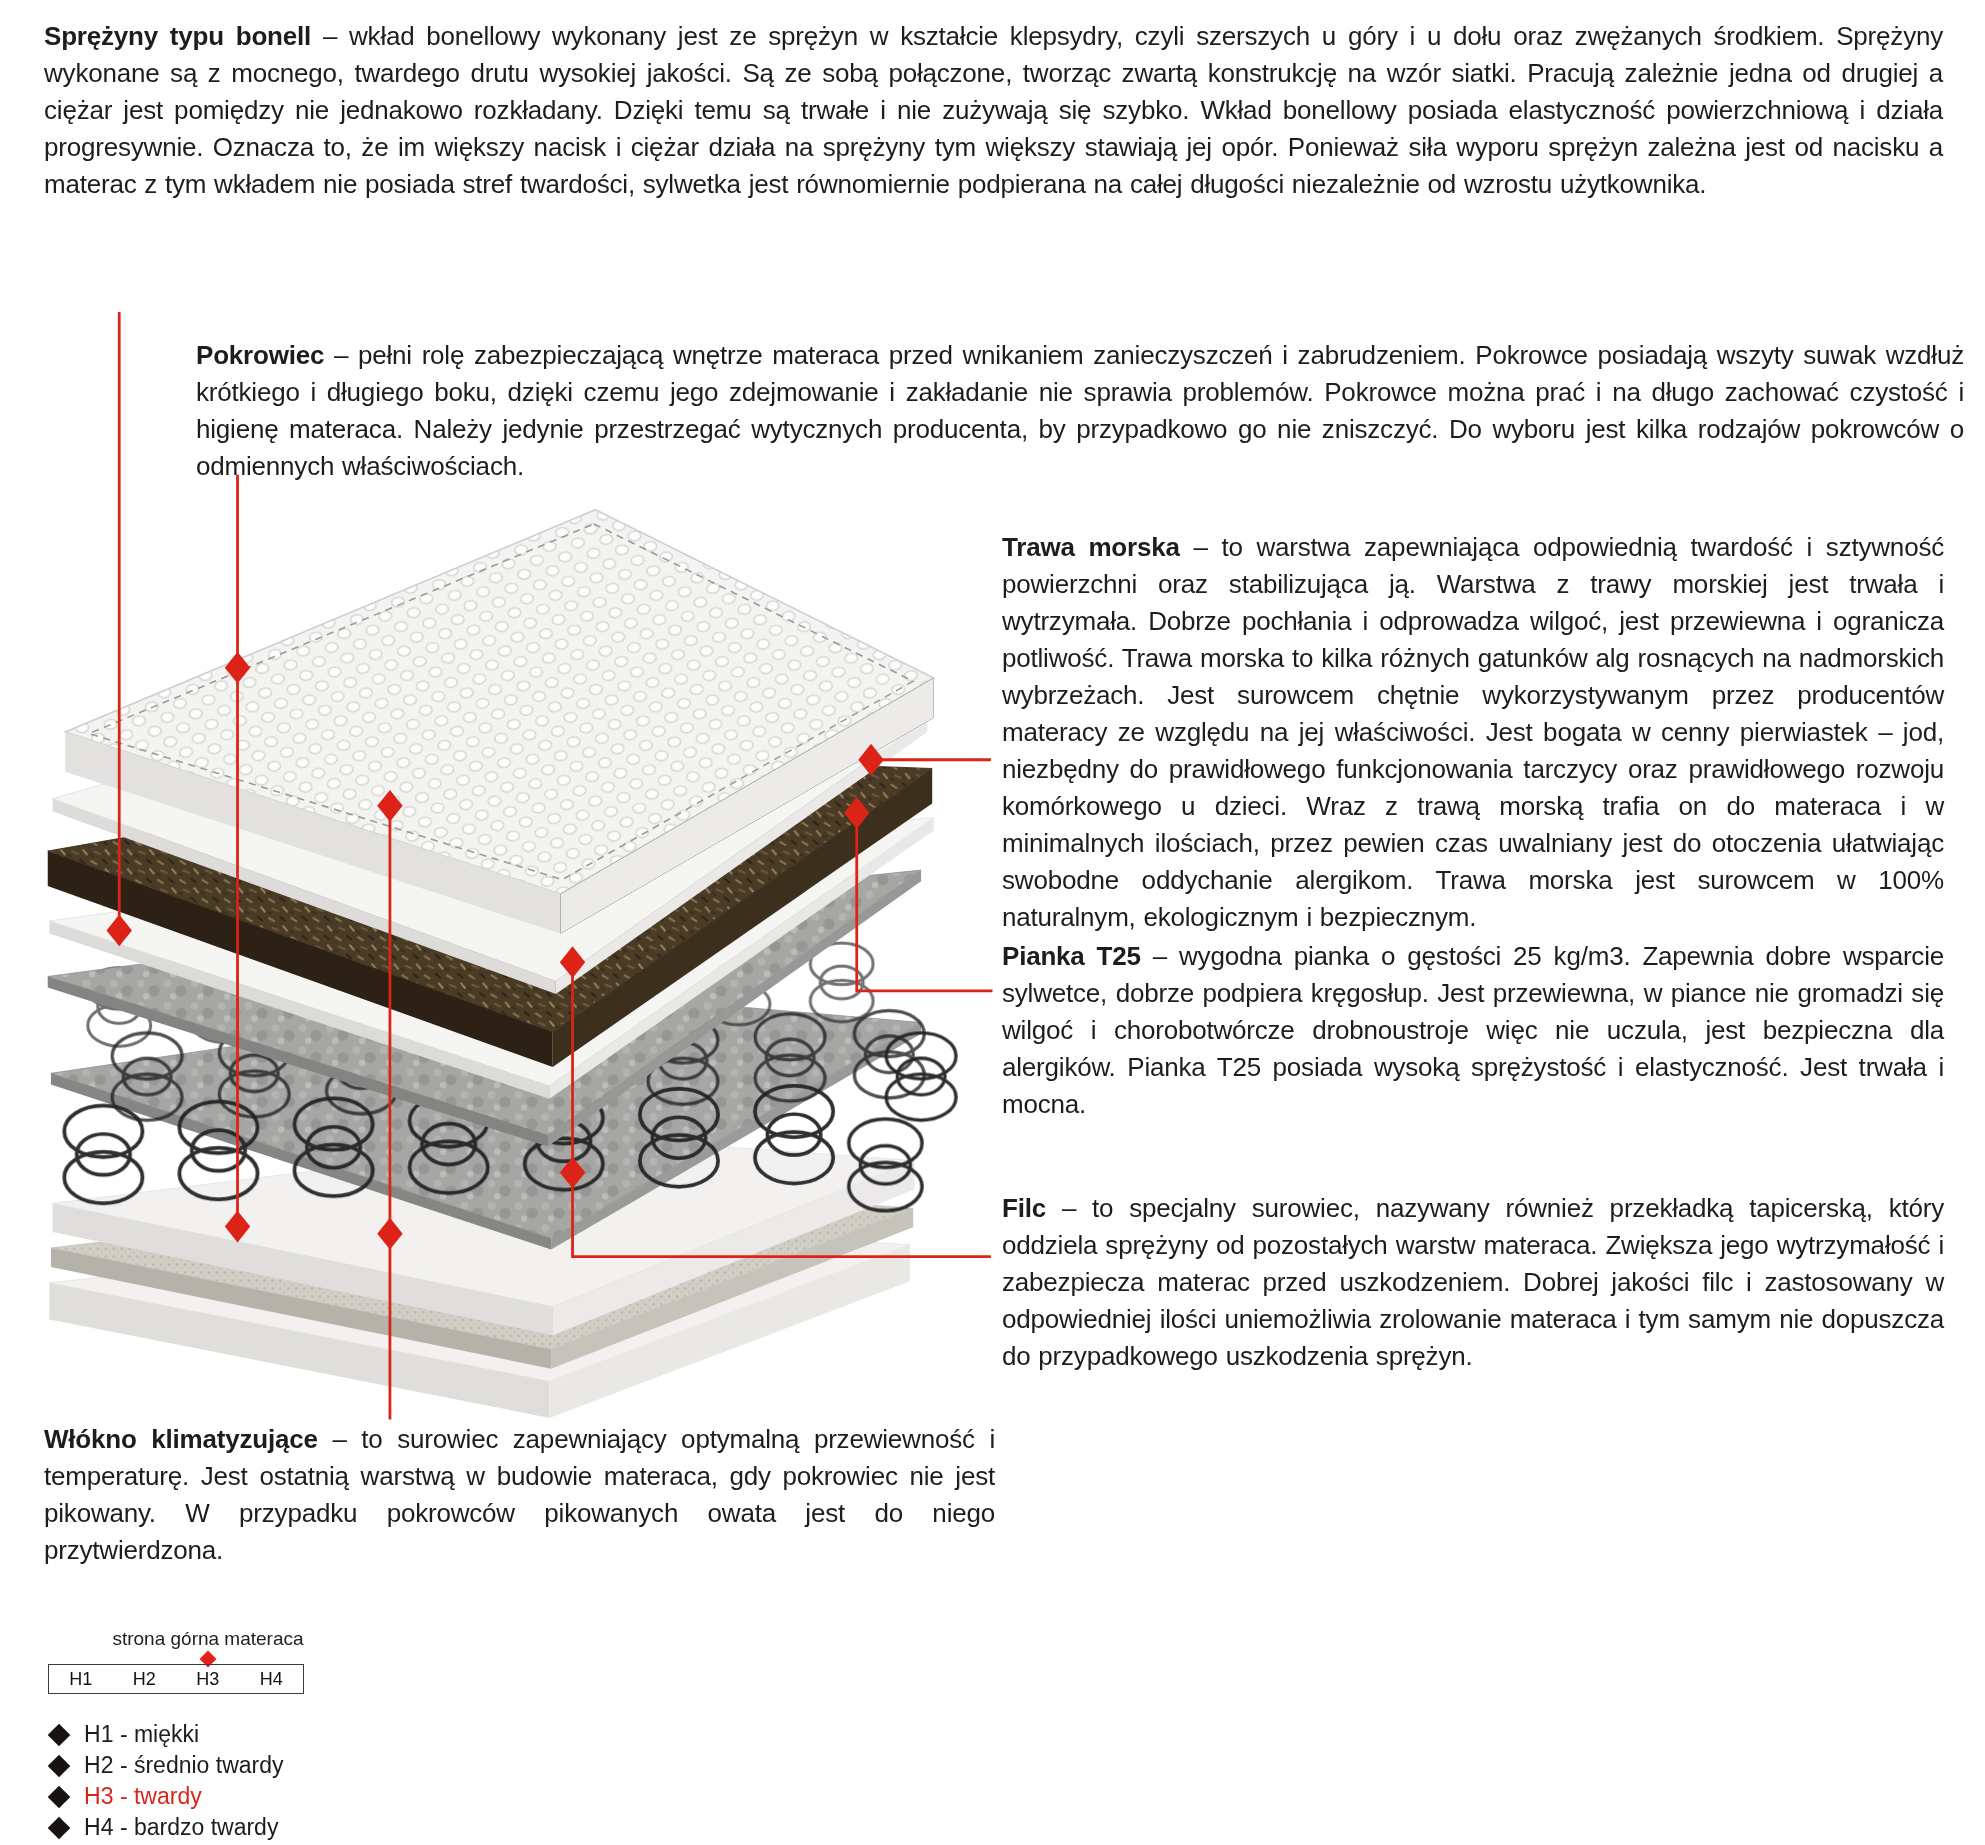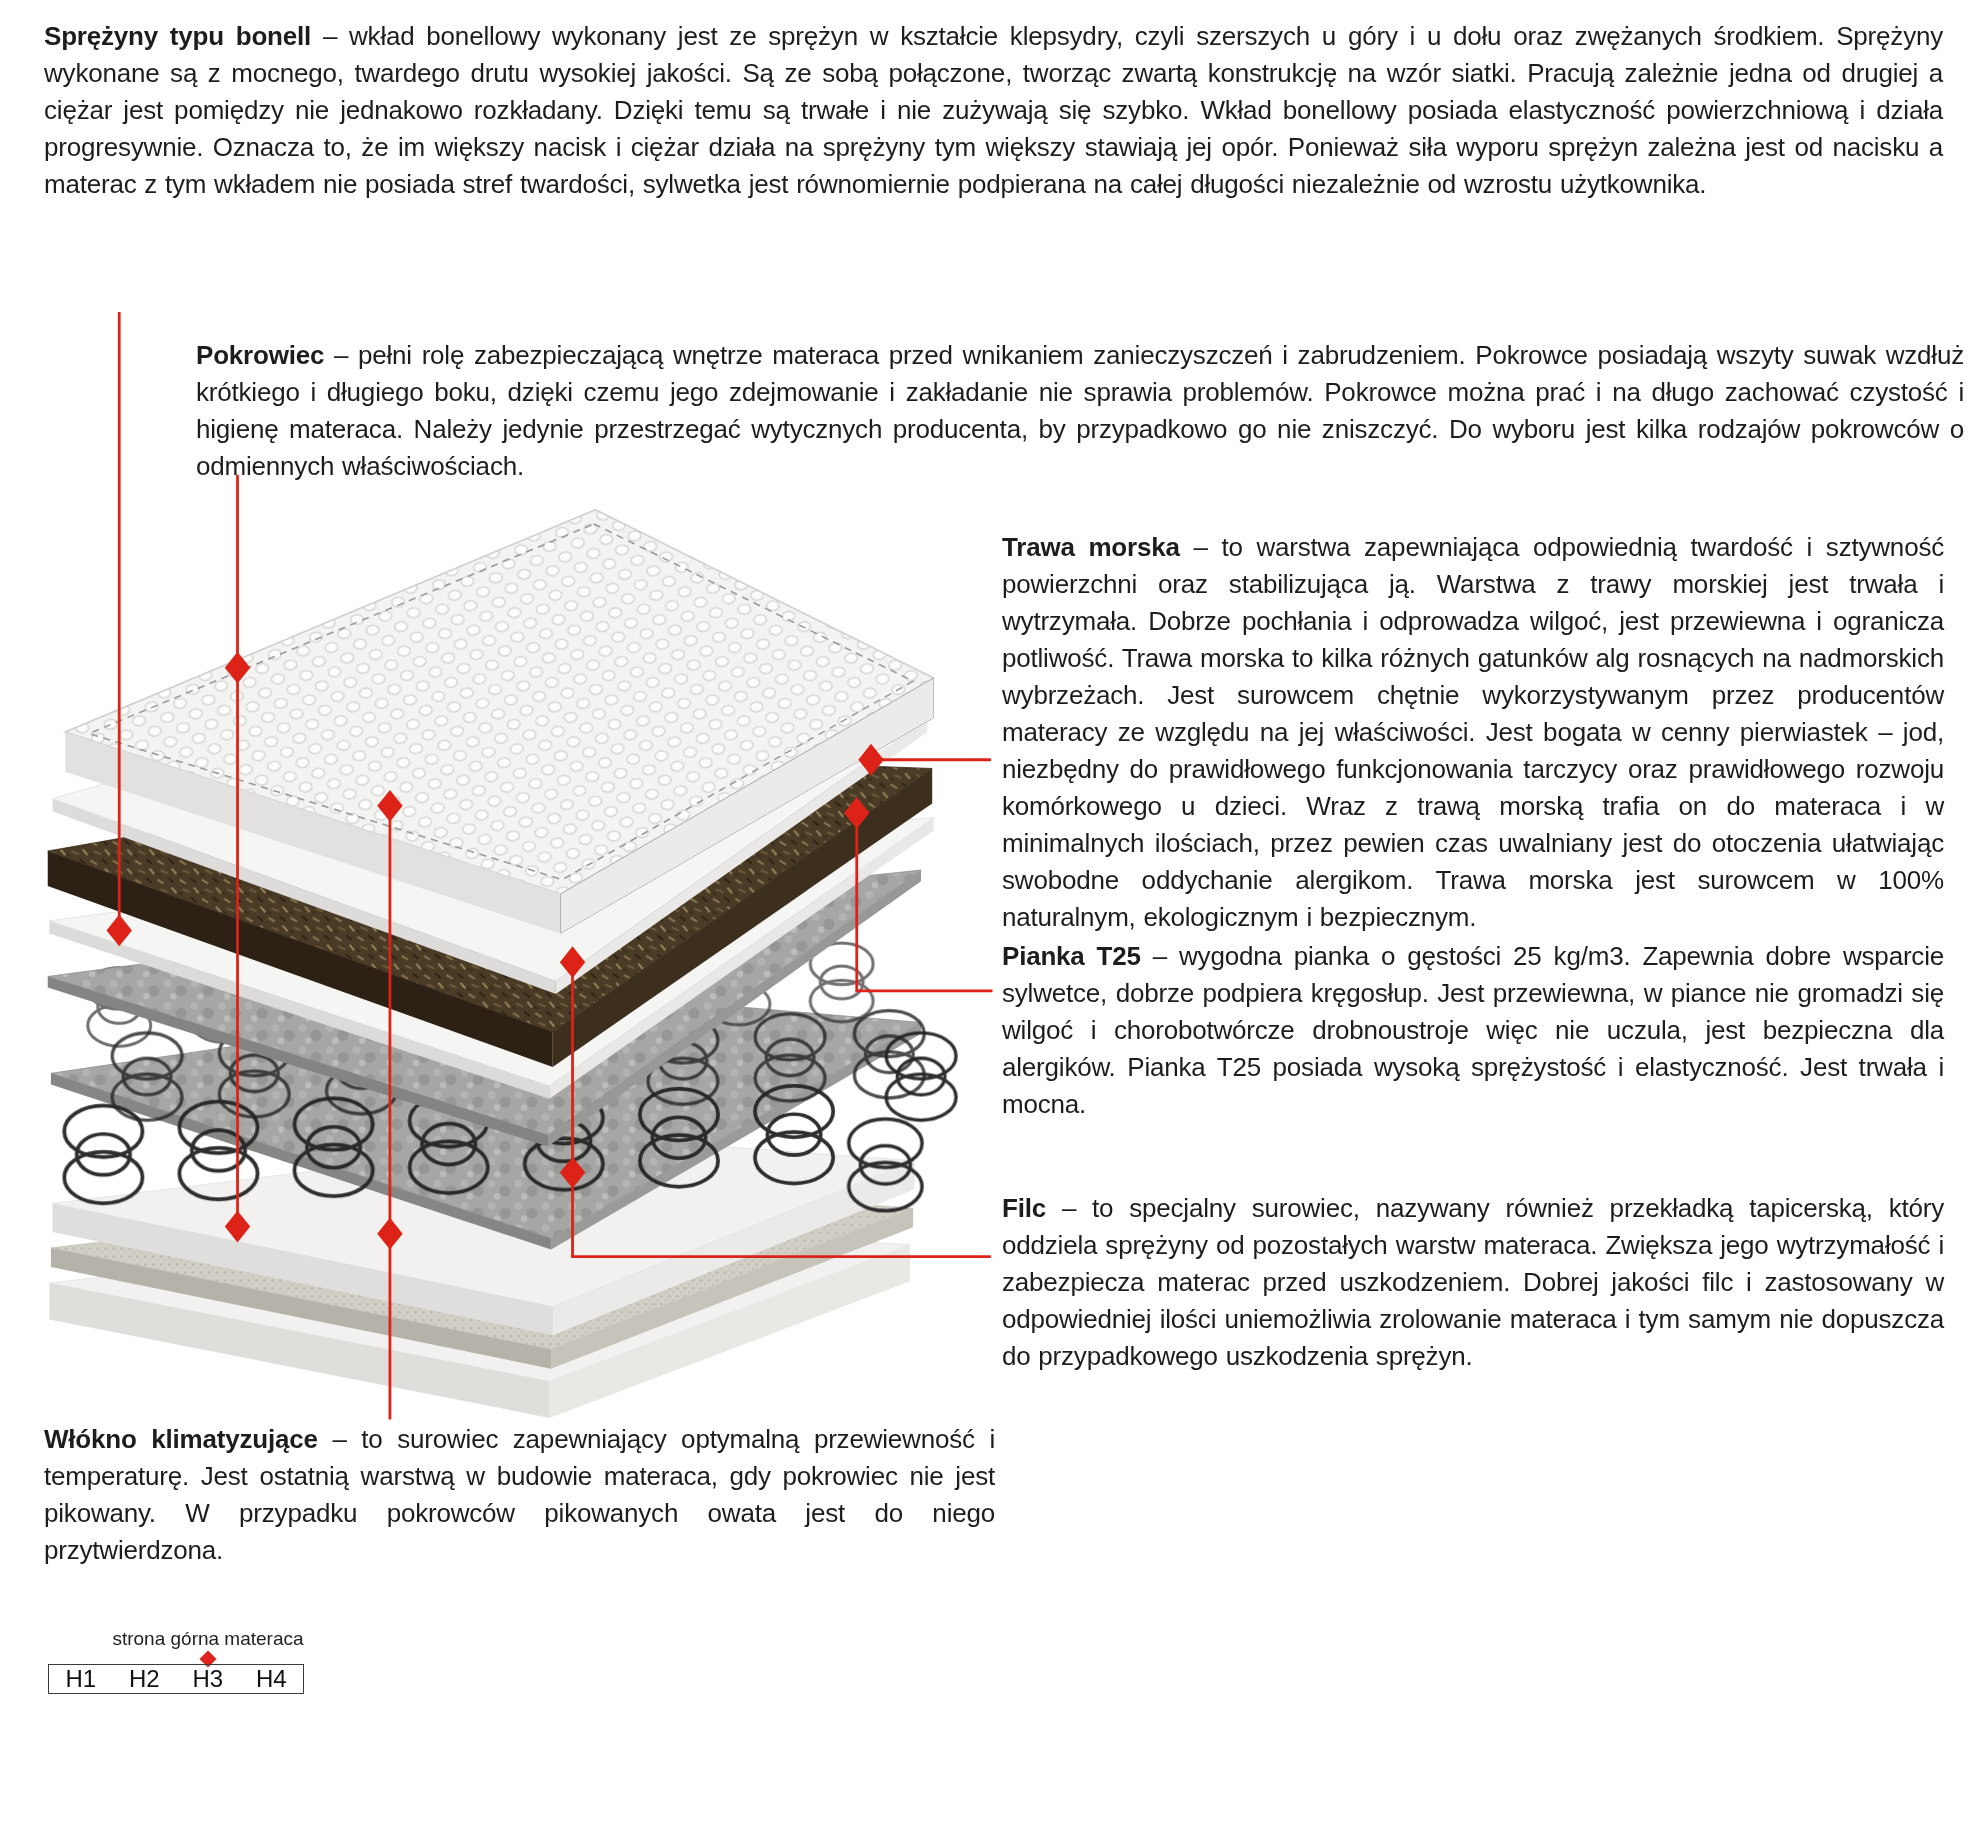--- a/index.html
+++ b/index.html
@@ -7,21 +7,21 @@
         font-family:"Liberation Sans", sans-serif;color:#1d1d1d;}
   .para{position:absolute;text-align:justify;font-size:26px;line-height:37px;letter-spacing:-0.2px;word-spacing:0.8px;}
   .para p{margin:0;}
   .hd{font-weight:bold;}
   .overlay{position:absolute;left:0;top:0;pointer-events:none;}
   
   .hw-label{position:absolute;left:89px;top:1628px;width:238px;text-align:center;font-size:19px;color:#222;}
   .hw-dia{position:absolute;width:12px;height:12px;background:#e0231c;transform:rotate(45deg);left:202px;top:1653px;}
   .hw-table{position:absolute;left:48px;top:1664px;width:256px;height:30px;border:1.6px solid #3c3c3c;
             display:flex;align-items:center;box-sizing:border-box;}
-  .hw-cell{flex:1;text-align:center;font-size:24px;color:#111;}
+  .hw-cell{flex:1;text-align:center;font-size:18px;color:#111;}
   .legend{position:absolute;left:49px;top:1719px;}
   .lrow{display:flex;align-items:center;height:31px;}
   .ldia{width:16px;height:16px;background:#181310;transform:rotate(45deg);margin:0 17.5px 0 1.6px;flex:none;}
   .ltext{font-size:23px;color:#1d1d1d;white-space:nowrap;}
   .lrow.hl .ltext{color:#d9261c;}
 </style>
 </head>
 <body>
 
 <div class="page">
@@ -201,15 +201,33 @@
   </div>
 
   <div class="hw-label">strona górna materaca</div>
   <div class="hw-dia"></div>
   <div class="hw-table">
     <div class="hw-cell">H1</div>
     <div class="hw-cell">H2</div>
     <div class="hw-cell">H3</div>
     <div class="hw-cell">H4</div>
   </div>
+  <div class="legend">
+    <div class="lrow">
+      <span class="ldia"></span>
+      <span class="ltext">H1 - miękki</span>
+    </div>
+    <div class="lrow">
+      <span class="ldia"></span>
+      <span class="ltext">H2 - średnio twardy</span>
+    </div>
+    <div class="lrow hl">
+      <span class="ldia"></span>
+      <span class="ltext">H3 - twardy</span>
+    </div>
+    <div class="lrow">
+      <span class="ldia"></span>
+      <span class="ltext">H4 - bardzo twardy</span>
+    </div>
+  </div>
 
 </div>
 
 
 </body></html>

